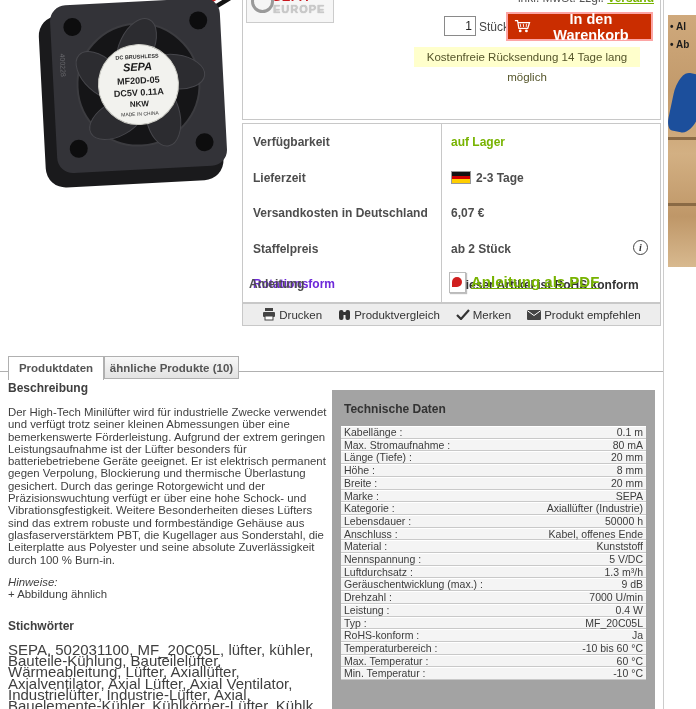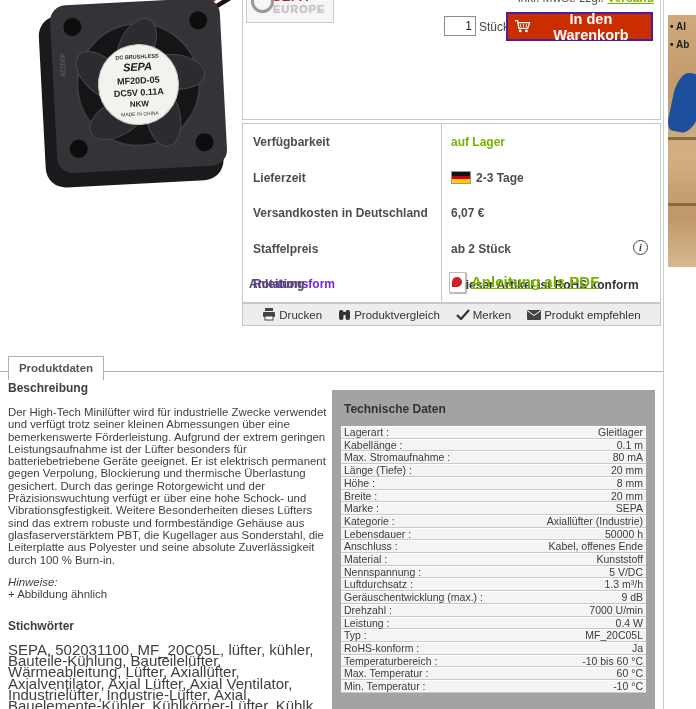--- a/index.html
+++ b/index.html
@@ -25,21 +25,21 @@
   .logo .emblem::after{content:"";position:absolute;left:5px;top:-2px;width:3px;height:15px;background:#f6f6f6;transform:rotate(40deg);}
   .logo .sepa{position:absolute;left:26px;top:13px;font-size:13px;font-weight:bold;font-style:italic;color:#c8171e;letter-spacing:.5px;}
   .logo .europe{position:absolute;left:26px;top:27px;font-size:11px;font-weight:bold;color:#c9c9c9;letter-spacing:1px;
                 text-shadow:0 0 1px #aaa;}
   .taxnote{position:absolute;right:6px;top:16px;font-size:12px;color:#555;white-space:nowrap;}
   .taxnote a{color:#77b300;text-decoration:underline;font-weight:bold;cursor:pointer;}
   .qty{position:absolute;left:201px;top:41px;width:26px;height:16px;border:1px solid #8a8a8a;
        font-size:12px;text-align:right;padding:1px 3px 1px 1px;color:#222;font-family:"Liberation Sans",sans-serif;}
   .qtyunit{position:absolute;left:236px;top:45px;font-size:12px;color:#444;}
   .cartbtn{position:absolute;left:263px;top:37px;width:147px;height:29px;box-sizing:border-box;
-           background:#ca2d00;border:2px solid #4c1d95;color:#fff;font-weight:bold;font-size:14.5px;
+           background:#ca2d00;border:2px solid #fca5a5;color:#fff;font-weight:bold;font-size:14.5px;
            display:flex;align-items:center;justify-content:center;gap:6px;cursor:pointer;
            font-family:"Liberation Sans",sans-serif;}
   .freenote{position:absolute;left:171px;top:72px;width:226px;height:20px;background:#ffffcc;
             font-size:11.5px;color:#55552a;text-align:center;line-height:20px;}
 
   
   .details{position:absolute;left:242px;top:123px;width:417px;height:178px;border:1px solid #c8c8c8;background:#fff;}
   .details .vdiv{position:absolute;left:198px;top:0;bottom:0;width:1px;background:#c8c8c8;}
   .drow{position:relative;height:35.5px;}
   .dlabel{position:absolute;left:10px;top:11px;font-size:12px;font-weight:bold;color:#4d4d4d;}
@@ -154,20 +154,21 @@
       <svg class="icon-svg" width="19" height="15" viewBox="0 0 19 15">
         <path d="M1 1 h3 l1.5 8.5 h10 l2-6.5 h-12.5" stroke="#fff" stroke-width="1.4" fill="none"></path>
         <line x1="7" y1="4.5" x2="7.6" y2="8" stroke="#fff" stroke-width="1"></line>
         <line x1="10.5" y1="4.5" x2="10.8" y2="8" stroke="#fff" stroke-width="1"></line>
         <line x1="14" y1="4.5" x2="13.8" y2="8" stroke="#fff" stroke-width="1"></line>
         <circle cx="7" cy="12.5" r="1.6" fill="#fff"></circle>
         <circle cx="14" cy="12.5" r="1.6" fill="#fff"></circle>
       </svg>
       <span>In den Warenkorb</span>
     </button>
+    <div class="freenote">Kostenfreie Rücksendung 14 Tage lang möglich</div>
   </div>
 
   <div class="details">
     <div class="vdiv"></div>
 
     <div class="drow">
       <span class="dlabel">Verfügbarkeit</span>
       <span class="dvalue green">auf Lager</span>
     </div>
 
@@ -223,37 +224,34 @@
       <svg class="icon-svg" width="14" height="10" viewBox="0 0 14 10">
         <rect x="0" y="0" width="14" height="10" rx="1" fill="#444"></rect>
         <path d="M0.5 0.8 L7 5.5 L13.5 0.8" stroke="#fff" stroke-width="1" fill="none"></path>
       </svg>
       <span>Produkt empfehlen</span>
     </span>
   </div>
 
   <div class="tabline"></div>
   <div class="tab active">Produktdaten</div>
+  <div class="tab inactive">ähnliche Produkte (10)</div>
 
   <div class="desc">
     <h3>Beschreibung</h3>
     <p>Der High-Tech Minilüfter wird für industrielle Zwecke verwendet und verfügt trotz seiner kleinen Abmessungen über eine bemerkenswerte Förderleistung. Aufgrund der extrem geringen Leistungsaufnahme ist der Lüfter besonders für batteriebetriebene Geräte geeignet. Er ist elektrisch permanent gegen Verpolung, Blockierung und thermische Überlastung gesichert. Durch das geringe Rotorgewicht und der Präzisionswuchtung verfügt er über eine hohe Schock- und Vibrationsgfestigkeit. Weitere Besonderheiten dieses Lüfters sind das extrem robuste und formbeständige Gehäuse aus glasfaserverstärktem PBT, die Kugellager aus Sonderstahl, die Leiterplatte aus Polyester und seine absolute Zuverlässigkeit durch 100 % Burn-in.</p>
     <span class="hinweise-label">Hinweise:</span>
     <span class="hinweise-text">+ Abbildung ähnlich</span>
     <span class="kw-head">Stichwörter</span>
     <span class="kw">SEPA, 502031100, MF_20C05L, lüfter, kühler, Bauteile-Kühlung, Bauteilelüfter, Wärmeableitung, Lüfter, Axiallüfter, Axialventilator, Axial Lüfter, Axial Ventilator, Industrielüfter, Industrie-Lüfter, Axial, Bauelemente-Kühler, Kühlkörper-Lüfter, Kühlk</span>
   </div>
 
   <div class="tech">
     <h3>Technische Daten</h3>
     <div class="trow">
-        <span>Lagerart :</span>
-        <span class="tv">Gleitlager</span>
-      </div>
-    <div class="trow">
         <span>Kabellänge :</span>
         <span class="tv">0.1 m</span>
       </div>
     <div class="trow">
         <span>Max. Stromaufnahme :</span>
         <span class="tv">80 mA</span>
       </div>
     <div class="trow">
         <span>Länge (Tiefe) :</span>
         <span class="tv">20 mm</span>

